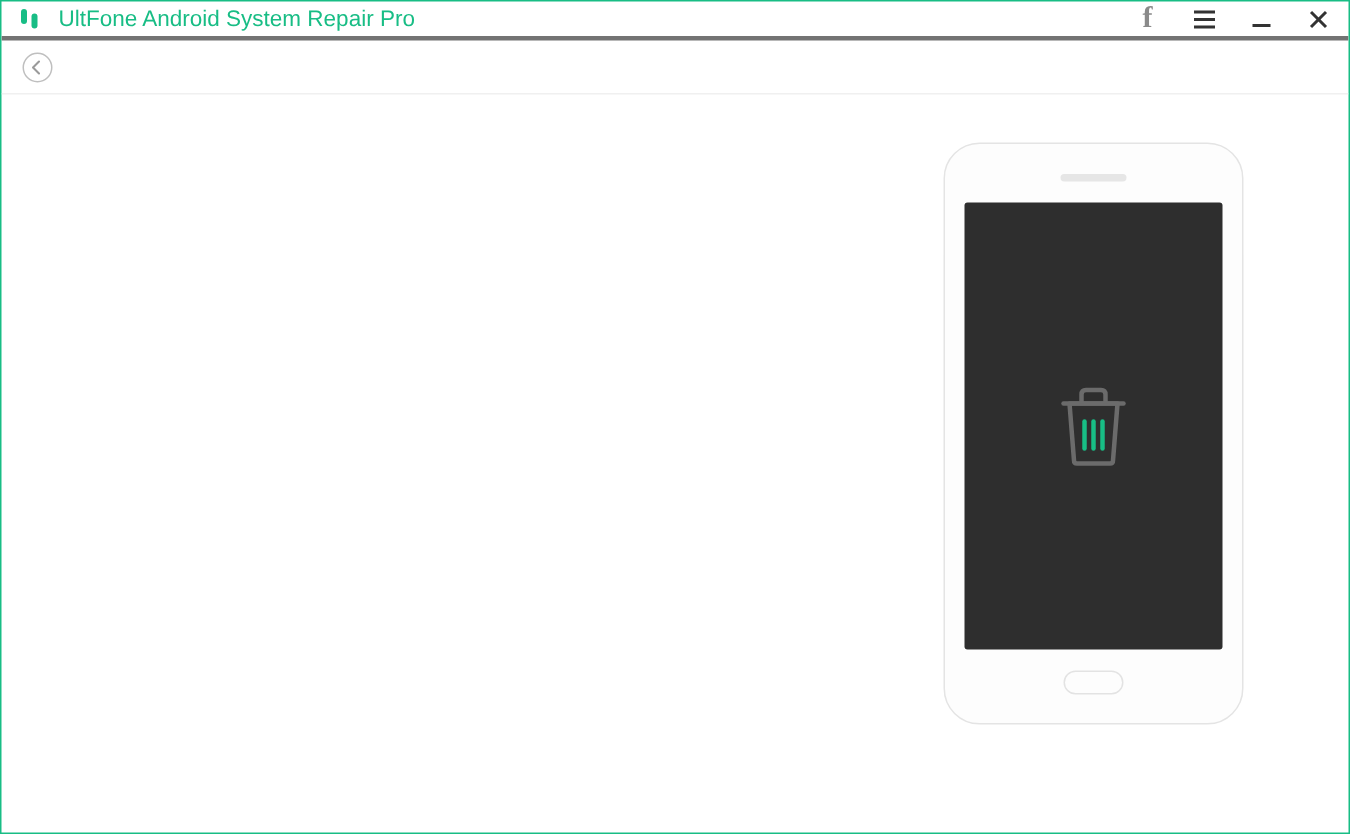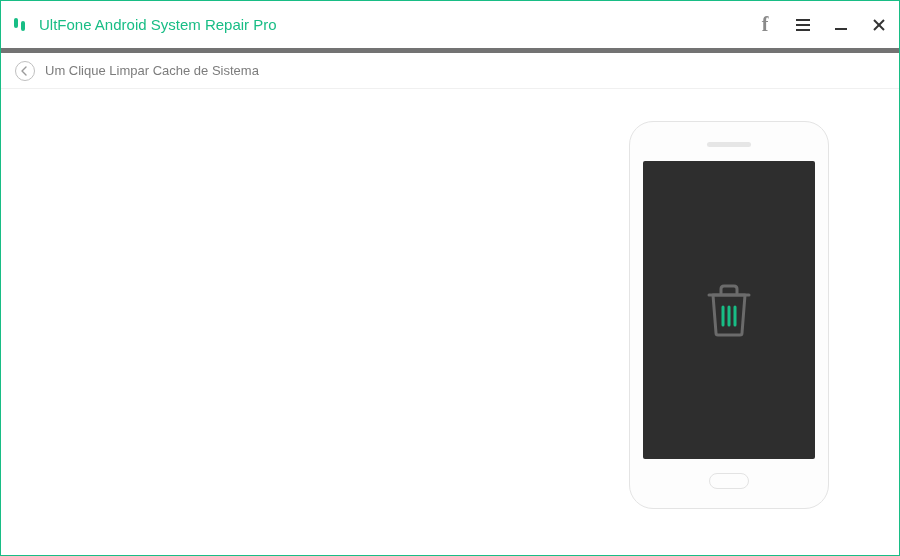--- a/index.html
+++ b/index.html
@@ -5,25 +5,25 @@
   * { box-sizing: border-box; margin: 0; padding: 0; }
   body {
     font-family: "Segoe UI", -apple-system, Arial, sans-serif;
     background: #fff;
     width: 900px; height: 556px;
     border: 1px solid #18bd85;
     overflow: hidden;
     position: relative;
   }
   .titlebar {
-    height: 52px;
+    height: 26px;
     display: flex;
     align-items: center;
     padding: 0 10px 0 8px;
-    border-bottom: 5px solid #737373;
+    border-bottom: 3px solid #737373;
   }
   .app-logo {
     width: 22px; height: 22px;
     display: flex; align-items: center; justify-content: center;
     margin-right: 8px;
   }
   .app-title {
     color: #18bd85;
     font-size: 15px;
     font-weight: 500;
@@ -184,21 +184,20 @@
     </div>
   </div>
 </div>
 
 <div class="subheader">
   <div class="back-circle">
     <svg width="10" height="10" viewBox="0 0 10 10">
         <path d="M6 1 L2 5 L6 9" fill="none" stroke="#9a9a9a" stroke-width="1.4" stroke-linecap="round" stroke-linejoin="round"></path>
       </svg>
   </div>
-  <span>Um Clique Limpar Cache de Sistema</span>
 </div>
 
 <div class="content">
 
   <div class="phone-wrap">
     <div class="phone">
       <div class="speaker"></div>
       <div class="screen">
         <svg width="56" height="62" viewBox="0 0 56 62">
           <path d="M12 16 L44 16 L41 54 Q41 56 39 56 L17 56 Q15 56 15 54 Z" fill="none" stroke="#6b6b6b" stroke-width="3" stroke-linejoin="round"></path>

